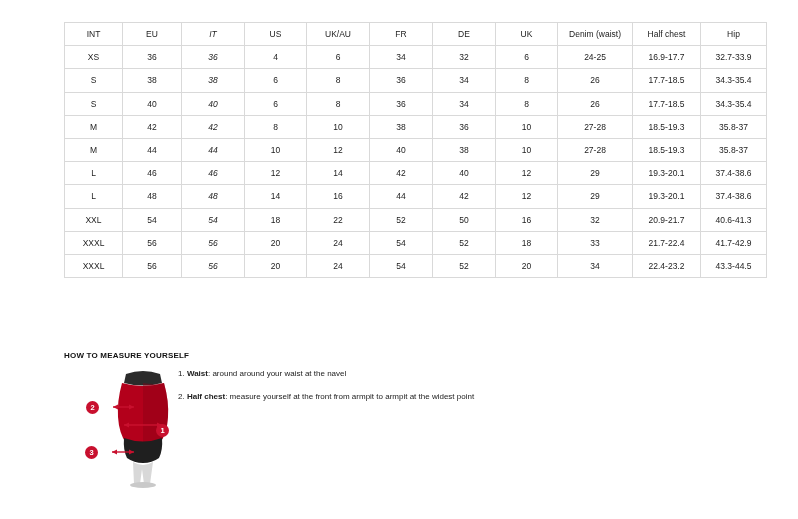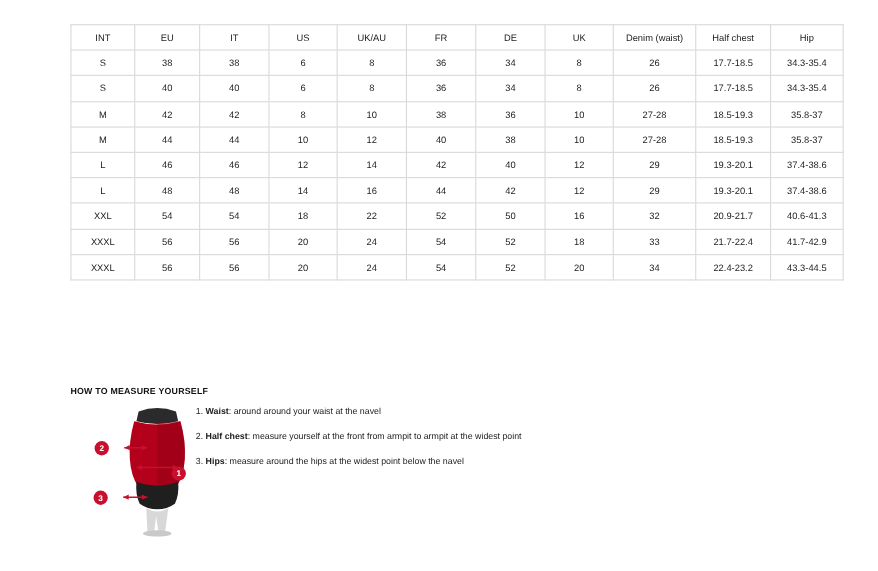--- a/index.html
+++ b/index.html
@@ -43,21 +43,21 @@
     color: #222;
     padding: 0 2px;
     white-space: nowrap;
   }
   table.size-table th {
     font-weight: normal;
   }
   
   .c0 { width: 58px; }
   .c1 { width: 59px; }
-  .c2 { width: 63px; }
+  .c2 { width: 63px; font-style: italic; }
   .c3 { width: 62px; }
   .c4 { width: 63px; }
   .c5 { width: 63px; }
   .c6 { width: 63px; }
   .c7 { width: 62px; }
   .c8 { width: 75px; }
   .c9 { width: 68px; }
   .c10 { width: 66px; }
 
   
@@ -124,20 +124,33 @@
           <th class="c5">FR</th>
           <th class="c6">DE</th>
           <th class="c7">UK</th>
           <th class="c8">Denim (waist)</th>
           <th class="c9">Half chest</th>
           <th class="c10">Hip</th>
         </tr>
       </thead>
       <tbody id="size-body">
           <tr>
+            <td class="c0">XS</td>
+            <td class="c1">36</td>
+            <td class="c2">36</td>
+            <td class="c3">4</td>
+            <td class="c4">6</td>
+            <td class="c5">34</td>
+            <td class="c6">32</td>
+            <td class="c7">6</td>
+            <td class="c8">24-25</td>
+            <td class="c9">16.9-17.7</td>
+            <td class="c10">32.7-33.9</td>
+          </tr>
+          <tr>
             <td class="c0">S</td>
             <td class="c1">38</td>
             <td class="c2">38</td>
             <td class="c3">6</td>
             <td class="c4">8</td>
             <td class="c5">36</td>
             <td class="c6">34</td>
             <td class="c7">8</td>
             <td class="c8">26</td>
             <td class="c9">17.7-18.5</td>
@@ -290,19 +303,15 @@
 
   <div class="notes">
     <div class="note">
       <span>1.</span>
       <b>Waist</b><span>: around around your waist at the navel</span>
     </div>
     <div class="note">
       <span>2.</span>
       <b>Half chest</b><span>: measure yourself at the front from armpit to armpit at the widest point</span>
     </div>
-    <div class="note">
-      <span>3.</span>
-      <b>Hips</b><span>: measure around the hips at the widest point below the navel</span>
-    </div>
   </div>
 
 </div>
 
 </body></html>

